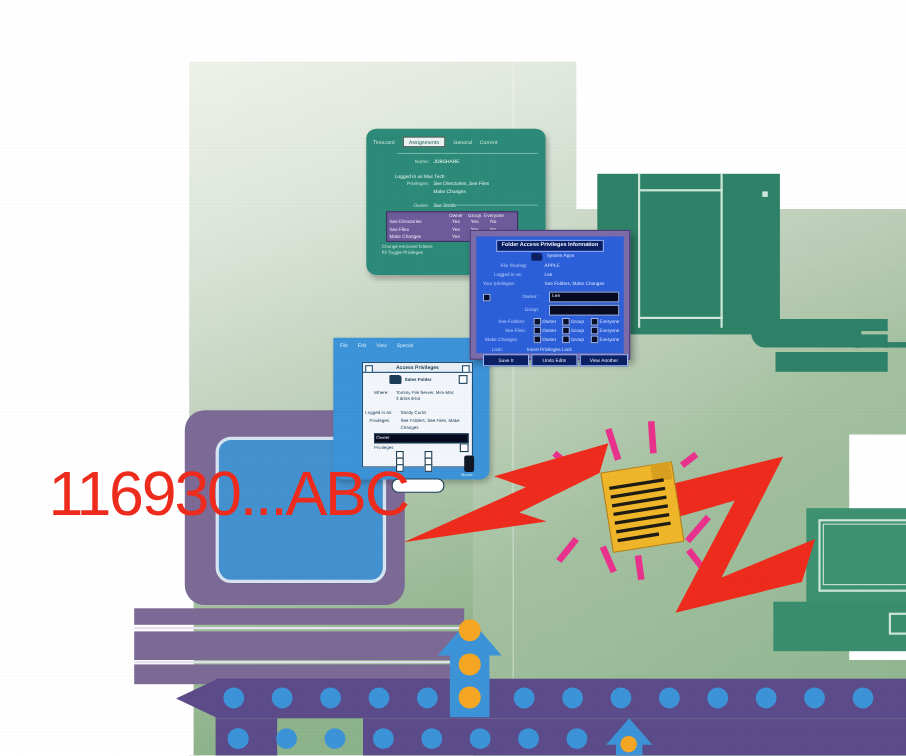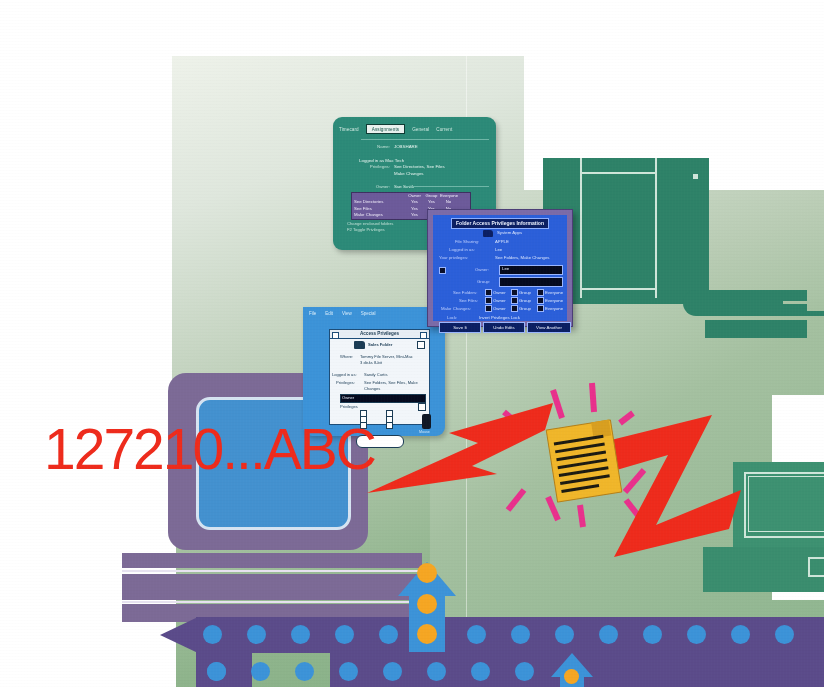--- a/index.html
+++ b/index.html
@@ -423,16 +423,16 @@
 
       <div class="w2-line w2-lbl" style="left:14px;top:100px;">Lock:</div>
       <div class="w2-line" style="left:46px;top:100px;">Invert Privileges   Lock</div>
 
       <div class="w2-btn" style="left:6px;top:107px;width:40px;">Save It</div>
       <div class="w2-btn" style="left:50px;top:107px;width:40px;">Undo Edits</div>
       <div class="w2-btn" style="left:94px;top:107px;width:42px;">View Another</div>
     </div>
   </div>
 
-  <div class="bigred">127210...ABC</div>
+  <div class="bigred">116930...ABC</div>
 
   <div class="noise"></div>
 </div>
 
 </body></html>

